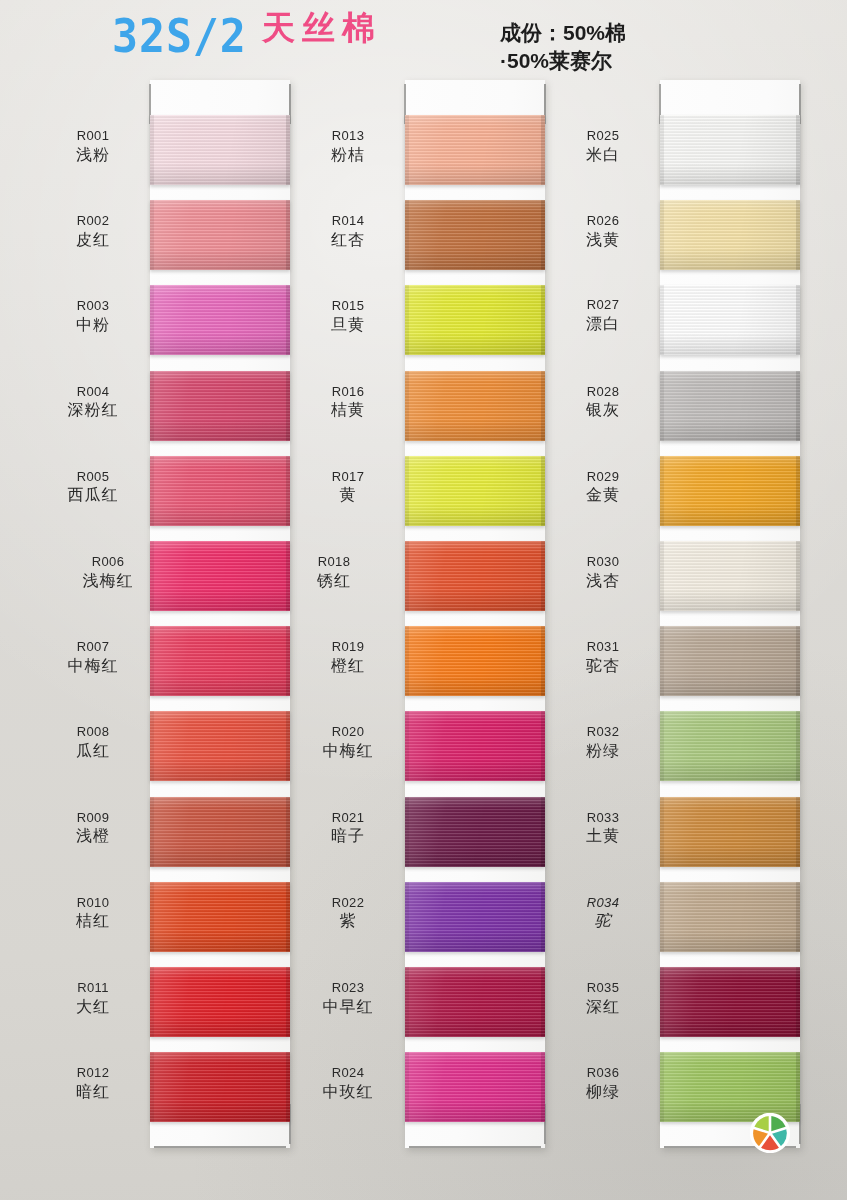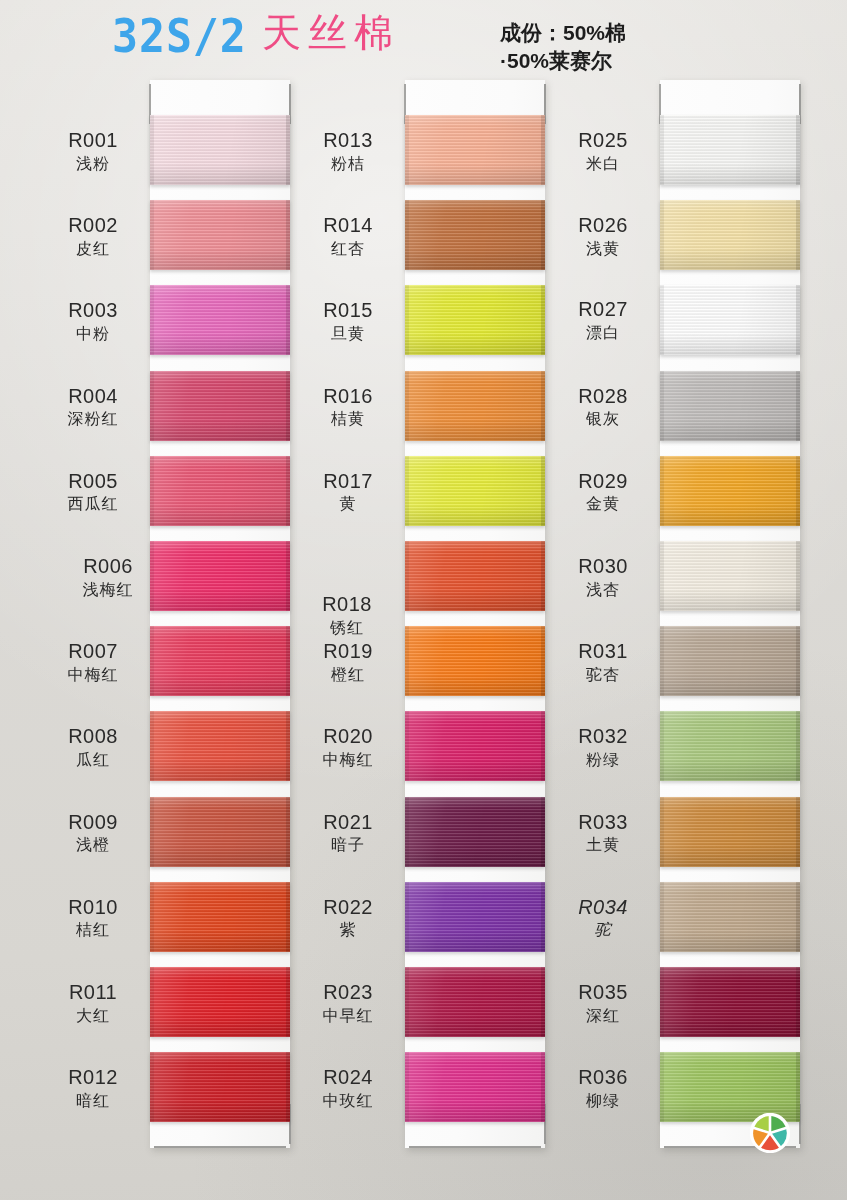--- a/index.html
+++ b/index.html
@@ -38,22 +38,22 @@
     font-weight: 700;
     letter-spacing: 1px;
     color: #3ea5ea;
     font-family: "DejaVu Sans Mono", monospace;
     transform: scaleX(0.92);
     transform-origin: left center;
   }
   .hdr-name {
     position: absolute;
     left: 262px; top: 6px;
-    font-size: 39px;
-    font-weight: 400;
+    font-size: 33px;
+    font-weight: 700;
     letter-spacing: 7px;
     color: #ef4d85;
     text-align: center;
   }
   .hdr-comp {
     position: absolute;
     left: 500px; top: 19px;
     font-size: 21px;
     font-weight: 700;
     letter-spacing: 0px;
@@ -137,21 +137,21 @@
 
   
   .lbl {
     position: absolute;
     width: 110px;
     text-align: center;
     color: #2b2b2b;
     line-height: 1.28;
   }
   .lbl .code {
-    font-size: 20px;
+    font-size: 13px;
     letter-spacing: 0.4px;
     font-weight: 400;
     color: #2a2a2a;
   }
   .lbl .cname {
     font-size: 16px;
     letter-spacing: 1px;
     font-weight: 400;
     color: #2a2a2a;
   }
@@ -357,21 +357,21 @@
         <div class="lbl" style="left: 293px; top: 468.8px;">
           <div class="code">R017</div>
           <div class="cname">黄</div>
         </div>
         <div class="swatch" style="left: 405px; top: 541px; height: 70px; background: rgb(229, 82, 45); box-shadow: rgba(70, 70, 68, 0.22) 0px 2px 3px;">
           <div class="band"></div>
           <div class="sheen"></div>
           <div class="edge-l"></div>
           <div class="edge-r"></div>
         </div>
-        <div class="lbl" style="left: 292px; top: 554px; margin-top: 38px;">
+        <div class="lbl" style="left: 279px; top: 554px;">
           <div class="code">R018</div>
           <div class="cname">锈红</div>
         </div>
         <div class="swatch" style="left: 405px; top: 626.2px; height: 70px; background: rgb(248, 122, 23); box-shadow: rgba(70, 70, 68, 0.22) 0px 2px 3px;">
           <div class="band"></div>
           <div class="sheen"></div>
           <div class="edge-l"></div>
           <div class="edge-r"></div>
         </div>
         <div class="lbl" style="left: 293px; top: 639.2px;">

